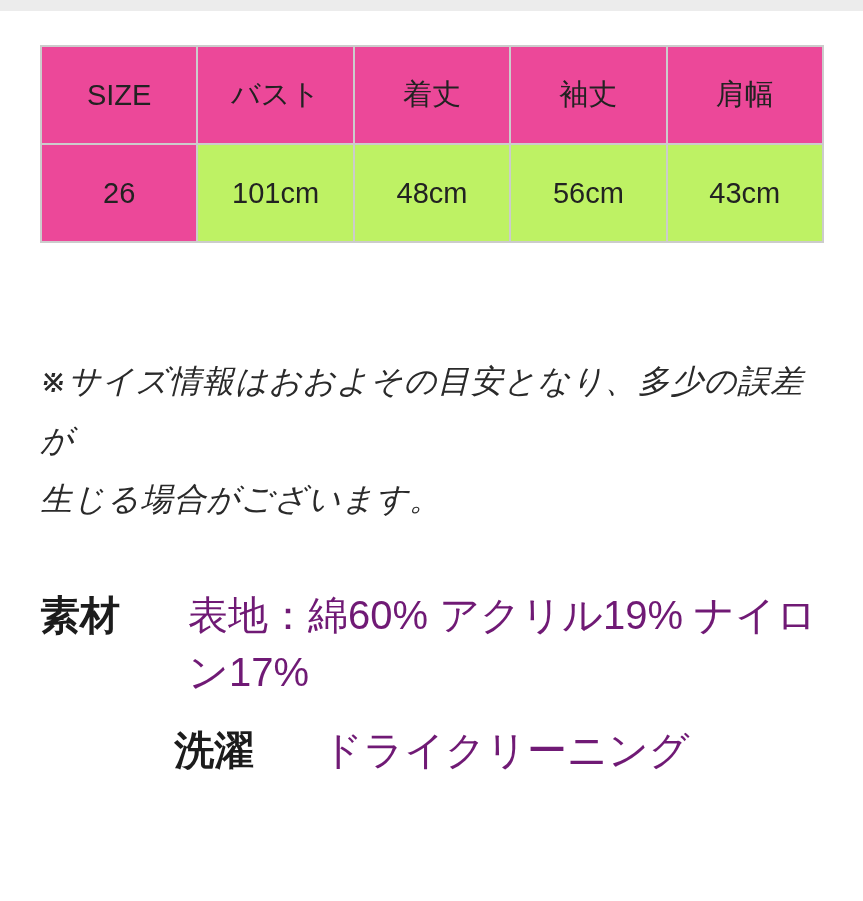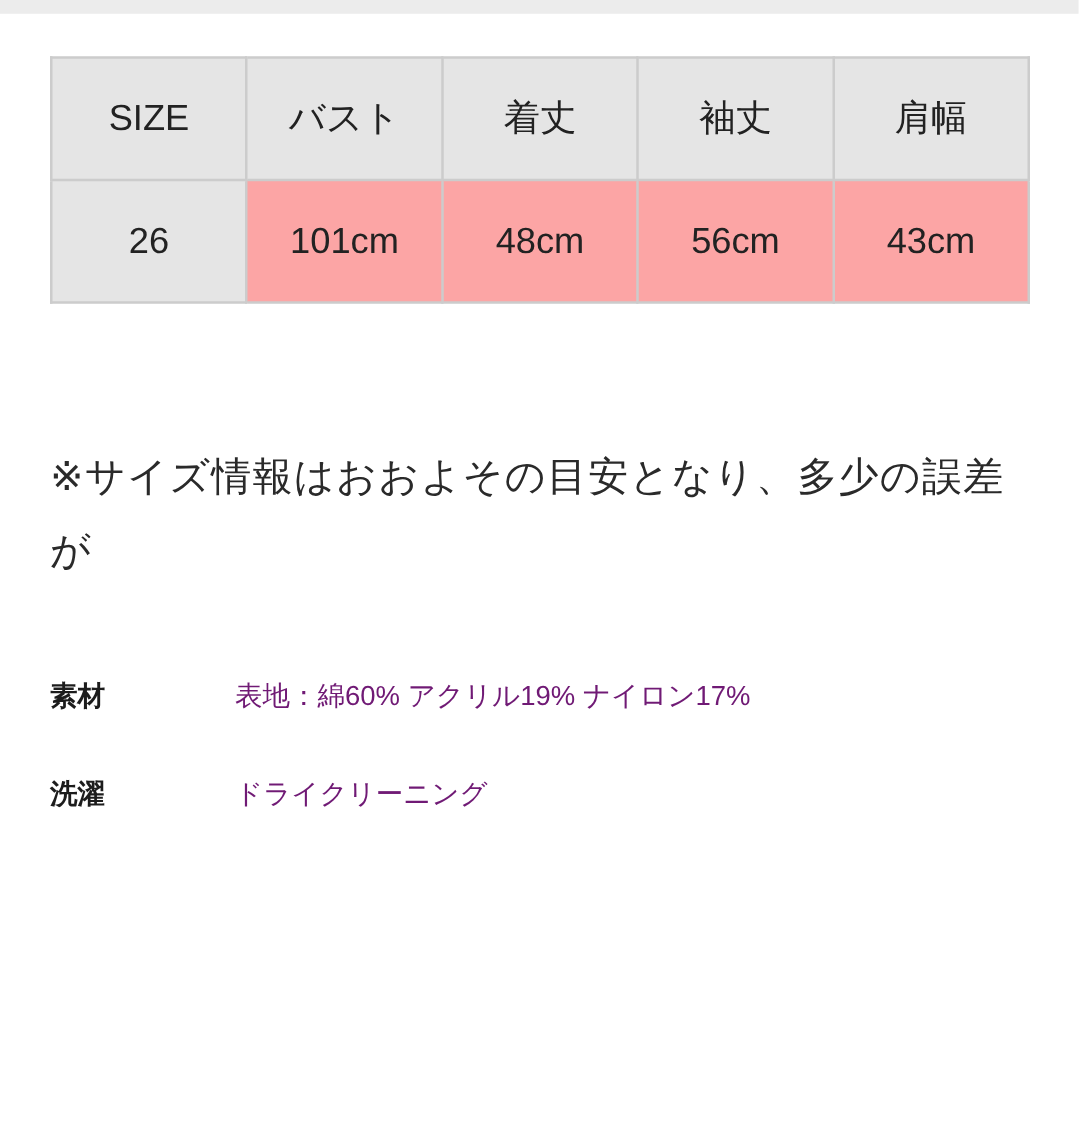--- a/index.html
+++ b/index.html
@@ -33,44 +33,45 @@
   table.size-table td {
     border: 2px solid #cccccc;
     height: 94px;
     text-align: center;
     vertical-align: middle;
     font-size: 29px;
     font-weight: 400;
     color: #222222;
   }
   table.size-table th {
-    background: #e5e5e5;
+    background: #ec4899;
   }
   table.size-table td {
-    background: #fca5a5;
+    background: #bef264;
   }
   
   .note {
     margin: 109px 0 0 0;
     font-size: 32px;
     line-height: 59px;
     letter-spacing: 1px;
     color: #2a2a2a;
   }
-  .note-line { display: block; }
+  .note-line { display: block; font-style: italic; }
   
   .details {
     margin: 58px 0 0 0;
   }
   .detail-row {
     display: flex;
     align-items: flex-start;
     margin-bottom: 21px;
-    font-size: 22px;
+    font-size: 40px;
     line-height: 57px;
+    justify-content: center;
   }
   .detail-row:last-child { margin-bottom: 0; }
   .detail-label {
     flex: none;
     width: 148px;
     font-weight: 700;
     color: #1c1c1c;
   }
   .detail-value {
     margin: 0;
@@ -101,20 +102,21 @@
         <td>101cm</td>
         <td>48cm</td>
         <td>56cm</td>
         <td>43cm</td>
       </tr>
     </tbody>
   </table>
 
   <p class="note">
     <span class="note-line">※サイズ情報はおおよその目安となり、多少の誤差が</span>
+    <span class="note-line">生じる場合がございます。</span>
   </p>
 
   <div class="details">
 
     <div class="detail-row">
       <div class="detail-label">素材</div>
       <div class="detail-value">
         <span class="detail-line">表地：綿60% アクリル19% ナイロン17%</span>
       </div>
     </div>

